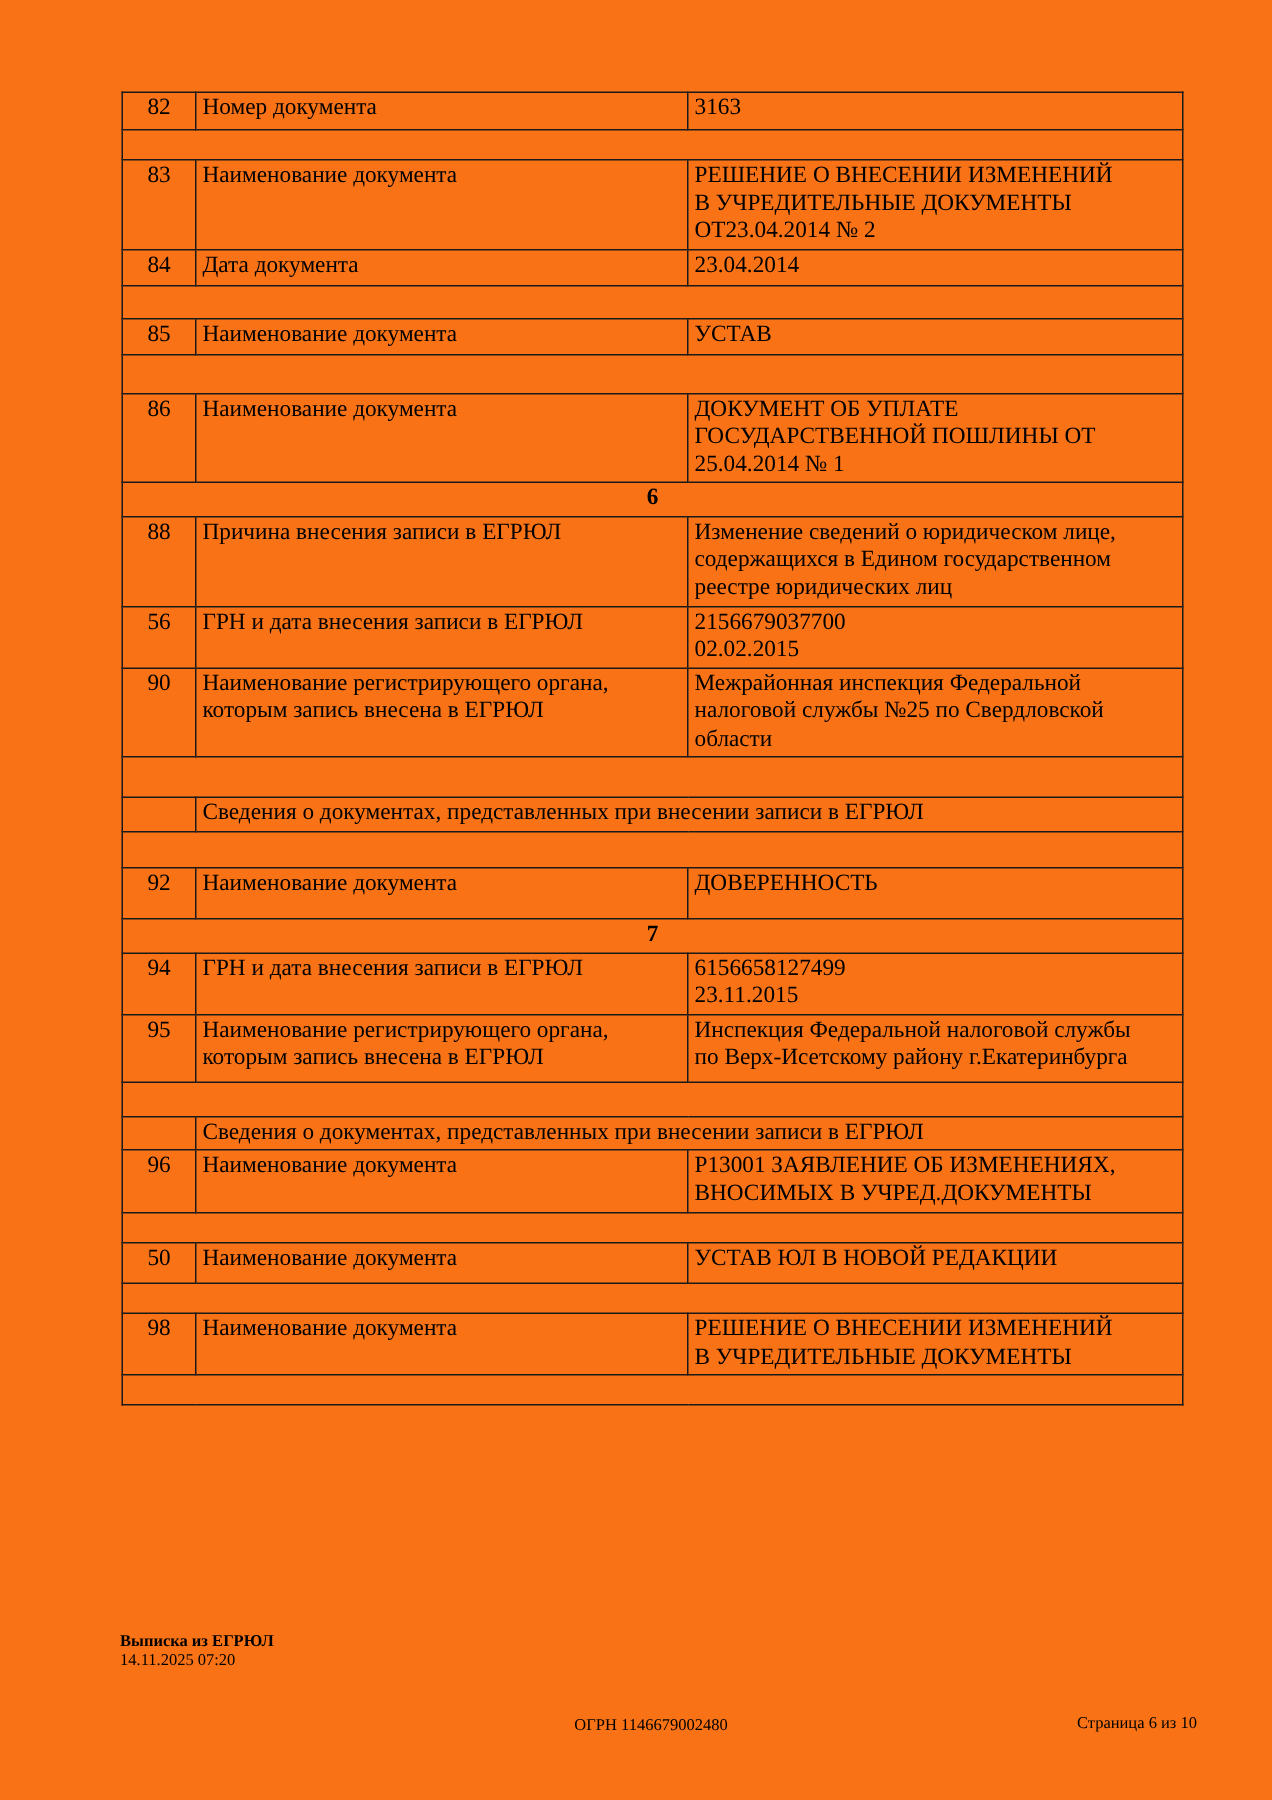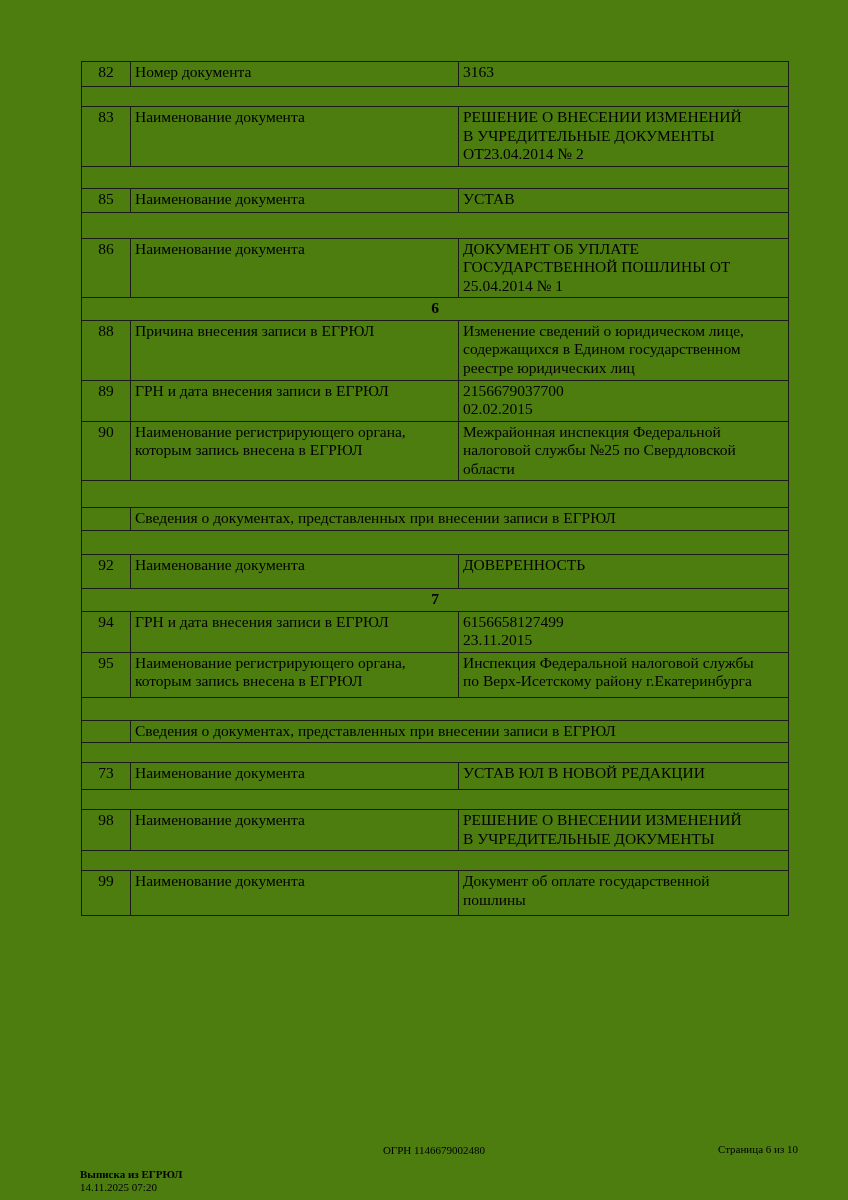--- a/index.html
+++ b/index.html
@@ -4,21 +4,21 @@
 <style>
   * { margin:0; padding:0; box-sizing:border-box; }
   html,body { background:#ffffff; }
   body {
     width:848px; height:1200px;
     font-family:"Liberation Serif","DejaVu Serif",serif;
     color:#000;
   }
   .page {
     position:relative; width:848px; height:1200px;
-    background:#4d7c0f; overflow:hidden;
+    background:#f97316; overflow:hidden;
   }
   table.doc {
     position:absolute; left:81px; top:61px; width:707px;
     border-collapse:collapse; table-layout:fixed;
     font-size:15.5px; line-height:18.5px;
   }
   table.doc td {
     border:1px solid #1a1a1a;
     vertical-align:top;
     padding:1px 4px 2px 4px;
@@ -27,21 +27,21 @@
   }
   td.num   { text-align:center; }
   td.section {
     text-align:center; font-weight:bold;
   }
   td.spacer-cell {
     border-top:none; border-bottom:none;
   }
   
   .footer-left {
-    position:absolute; left:80px; top:1168px;
+    position:absolute; left:80px; top:1088px;
     font-size:11px; line-height:13px;
   }
   .footer-left .l1 { font-weight:bold; }
   .footer-center {
     position:absolute; left:0; top:1144px; width:868px;
     text-align:center; font-size:11px;
   }
   .footer-right {
     position:absolute; right:50px; top:1143px;
     font-size:11px; text-align:center;
@@ -67,20 +67,25 @@
         <tr style="height: 20px;">
           <td class="spacer-cell" colspan="3"></td>
         </tr>
         <tr style="height: 56px;">
           <td class="num">83</td>
           <td class="label">Наименование документа</td>
           <td class="value">РЕШЕНИЕ О ВНЕСЕНИИ ИЗМЕНЕНИЙ
 В УЧРЕДИТЕЛЬНЫЕ ДОКУМЕНТЫ
 ОТ23.04.2014 № 2</td>
         </tr>
+        <tr style="height: 24px;">
+          <td class="num">84</td>
+          <td class="label">Дата документа</td>
+          <td class="value">23.04.2014</td>
+        </tr>
         <tr style="height: 22px;">
           <td class="spacer-cell" colspan="3"></td>
         </tr>
         <tr style="height: 24px;">
           <td class="num">85</td>
           <td class="label">Наименование документа</td>
           <td class="value">УСТАВ</td>
         </tr>
         <tr style="height: 26px;">
           <td class="spacer-cell" colspan="3"></td>
@@ -96,21 +101,21 @@
           <td class="section" colspan="3">6</td>
         </tr>
         <tr style="height: 60px;">
           <td class="num">88</td>
           <td class="label">Причина внесения записи в ЕГРЮЛ</td>
           <td class="value">Изменение сведений о юридическом лице,
 содержащихся в Едином государственном
 реестре юридических лиц</td>
         </tr>
         <tr style="height: 38px;">
-          <td class="num">89</td>
+          <td class="num">56</td>
           <td class="label">ГРН и дата внесения записи в ЕГРЮЛ</td>
           <td class="value">2156679037700
 02.02.2015</td>
         </tr>
         <tr style="height: 55px;">
           <td class="num">90</td>
           <td class="label">Наименование регистрирующего органа,
 которым запись внесена в ЕГРЮЛ</td>
           <td class="value">Межрайонная инспекция Федеральной
 налоговой службы №25 по Свердловской
@@ -147,45 +152,45 @@
           <td class="value">Инспекция Федеральной налоговой службы
 по Верх-Исетскому району г.Екатеринбурга</td>
         </tr>
         <tr style="height: 23px;">
           <td class="spacer-cell" colspan="3"></td>
         </tr>
         <tr style="height: 20px;">
           <td class="num"></td>
           <td class="group-header" colspan="2">Сведения о документах, представленных при внесении записи в ЕГРЮЛ</td>
         </tr>
+        <tr style="height: 42px;">
+          <td class="num">96</td>
+          <td class="label">Наименование документа</td>
+          <td class="value">Р13001 ЗАЯВЛЕНИЕ ОБ ИЗМЕНЕНИЯХ,
+ВНОСИМЫХ В УЧРЕД.ДОКУМЕНТЫ</td>
+        </tr>
         <tr style="height: 20px;">
           <td class="spacer-cell" colspan="3"></td>
         </tr>
         <tr style="height: 27px;">
-          <td class="num">73</td>
+          <td class="num">50</td>
           <td class="label">Наименование документа</td>
           <td class="value">УСТАВ ЮЛ В НОВОЙ РЕДАКЦИИ</td>
         </tr>
         <tr style="height: 20px;">
           <td class="spacer-cell" colspan="3"></td>
         </tr>
         <tr style="height: 41px;">
           <td class="num">98</td>
           <td class="label">Наименование документа</td>
           <td class="value">РЕШЕНИЕ О ВНЕСЕНИИ ИЗМЕНЕНИЙ
 В УЧРЕДИТЕЛЬНЫЕ ДОКУМЕНТЫ</td>
         </tr>
         <tr style="height: 20px;">
           <td class="spacer-cell" colspan="3"></td>
-        </tr>
-        <tr style="height: 45px;">
-          <td class="num">99</td>
-          <td class="label">Наименование документа</td>
-          <td class="value">Документ об оплате государственной
-пошлины</td>
         </tr>
       </tbody>
   </table>
 
   <div class="footer-left">
     <div class="l1">Выписка из ЕГРЮЛ</div>
     <div class="l2">14.11.2025 07:20</div>
   </div>
   <div class="footer-center">ОГРН 1146679002480</div>
   <div class="footer-right">Страница 6 из 10</div>

